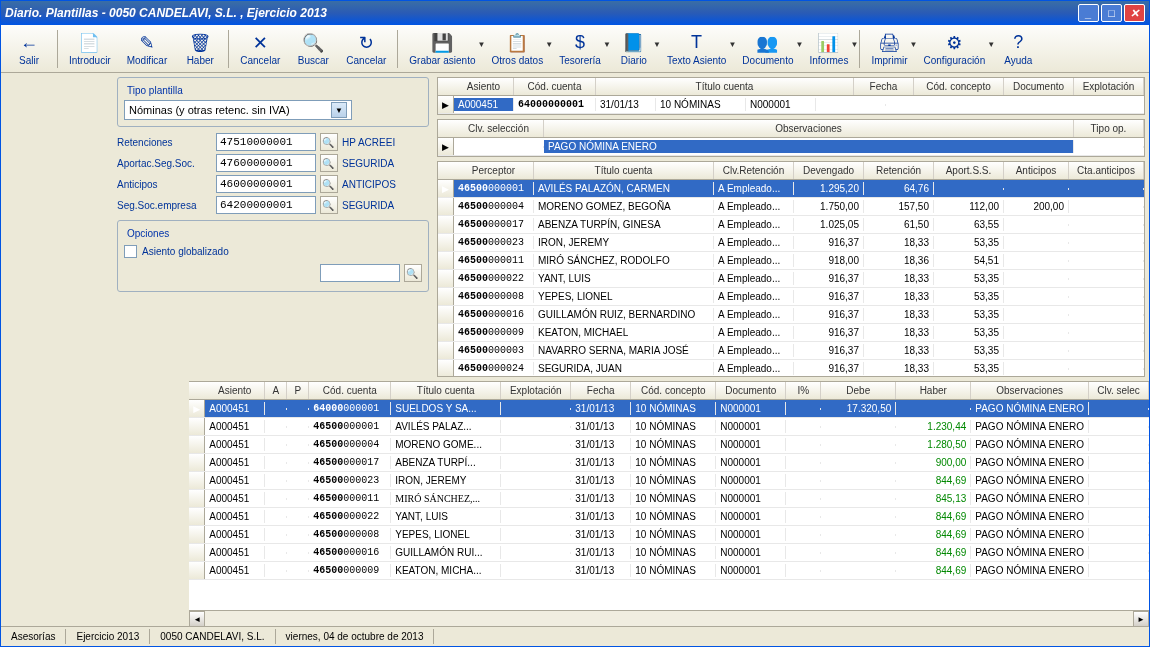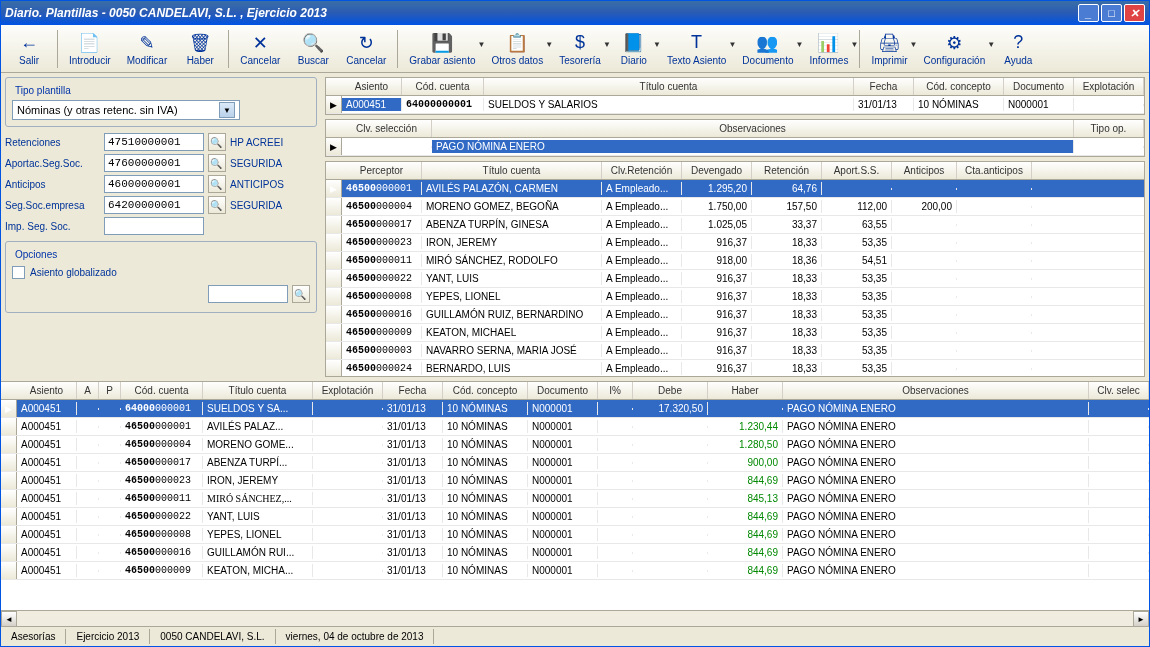--- a/index.html
+++ b/index.html
@@ -9,21 +9,21 @@
 .titlebar-text { flex: 1; }
 .winbtns { display: flex; gap: 2px; }
 .winbtn { width: 21px; height: 18px; background: #4a7cd4; border: 1px solid #fff; border-radius: 2px; display: flex; align-items: center; justify-content: center; color: #fff; font-weight: bold; font-size: 11px; cursor: pointer; }
 .winbtn.close { background: #e04343; }
 .toolbar { height: 48px; background: linear-gradient(to bottom, #fdfdfb, #ece9d8); border-bottom: 1px solid #aca899; display: flex; align-items: center; padding: 2px 4px; gap: 2px; }
 .tbtn { display: flex; flex-direction: column; align-items: center; justify-content: center; min-width: 48px; height: 44px; padding: 2px 6px; cursor: pointer; color: #003399; border: 1px solid transparent; position: relative; }
 .tbtn .ico { width: 22px; height: 22px; display: flex; align-items: center; justify-content: center; font-size: 18px; }
 .tbtn .lbl { font-size: 10px; margin-top: 1px; white-space: nowrap; }
 .tbtn .dd { position: absolute; right: -4px; top: 12px; font-size: 8px; color: #333; }
 .tsep { width: 1px; height: 38px; background: #aca899; margin: 0 2px; }
-.content { flex: 1; display: flex; flex-direction: column; overflow: hidden; }
+.content { flex: 1; display: flex; flex-direction: column; overflow: hidden; align-items: flex-end; }
 .upper { display: flex; height: 308px; }
 .left-panel { width: 320px; padding: 4px; }
 .fieldset { border: 1px solid #a0b0c0; border-radius: 3px; padding: 6px; margin-bottom: 4px; }
 .fieldset-title { color: #0033aa; font-size: 10px; margin-top: -11px; background: #ece9d8; display: inline-block; padding: 0 3px; }
 .combo { width: 228px; height: 20px; border: 1px solid #7f9db9; background: #fff; display: flex; align-items: center; padding: 0 4px; margin-top: 4px; justify-content: space-between; }
 .combo .arrow { width: 16px; height: 16px; background: linear-gradient(#dbeaf9,#b9d1ea); border: 1px solid #7f9db9; display: flex; align-items: center; justify-content: center; font-size: 8px; }
 .form-row { display: flex; align-items: center; margin: 3px 0; gap: 4px; }
 .form-label { width: 95px; color: #003399; font-size: 10px; }
 .form-input { width: 100px; height: 18px; border: 1px solid #7f9db9; background: #fff; padding: 0 3px; font-family: 'Courier New', monospace; font-size: 11px; }
 .mag-btn { width: 18px; height: 18px; border: 1px solid #aca899; background: linear-gradient(#fff,#ece9d8); display: flex; align-items: center; justify-content: center; font-size: 10px; cursor: pointer; }
@@ -187,24 +187,20 @@
             <span class="form-desc">ANTICIPOS</span>
           </div>
           <div class="form-row">
             <span class="form-label">Seg.Soc.empresa</span>
             <input class="form-input" value="64200000001" style="">
             <div class="mag-btn">
                 <span>🔍</span>
               </div>
             <span class="form-desc">SEGURIDA</span>
           </div>
-          <div class="form-row">
-            <span class="form-label">Imp. Seg. Soc.</span>
-            <input class="form-input" value="" style="">
-          </div>
         </div>
 
         <div class="fieldset" style="margin-top:6px;">
           <div class="fieldset-title">Opciones</div>
           <div class="chk">
             <div class="chkbox"></div>
             <span>Asiento globalizado</span>
           </div>
           <div class="form-row" style="margin-top:6px; justify-content:flex-end;">
             <input class="form-input" style="width: 80px;">
@@ -225,21 +221,20 @@
             <div class="gh" style="flex:1;">Título cuenta</div>
             <div class="gh" style="width:60px;">Fecha</div>
             <div class="gh" style="width:90px;">Cód. concepto</div>
             <div class="gh" style="width:70px;">Documento</div>
             <div class="gh" style="width:70px;">Explotación</div>
           </div>
           <div class="grid-row">
             <div class="rowmark">▶</div>
             <div class="gc" style="width:60px;background:#316ac5;color:#fff;">A000451</div>
             <div class="gc cuenta-bold" style="width:82px;"><span class="b">64000000001</span></div>
-            <div class="gc" style="flex:1;">SUELDOS Y SALARIOS</div>
             <div class="gc" style="width:60px;">31/01/13</div>
             <div class="gc" style="width:90px;">10 NÓMINAS</div>
             <div class="gc" style="width:70px;">N000001</div>
             <div class="gc" style="width:70px;"></div>
           </div>
         </div>
 
         <div class="grid">
           <div class="grid-header">
             <div class="rowmark"></div>
@@ -289,21 +284,21 @@
     <div class="gc num" style="width:70px;">112,00</div>
     <div class="gc num" style="width:65px;">200,00</div>
     <div class="gc" style="width:75px;"></div>
               </div>
               <div class="grid-row">
     <div class="rowmark"></div>
     <div class="gc cuenta-bold" style="width:80px;"><span class="b">46500</span>000017</div>
     <div class="gc" style="width:180px;">ABENZA TURPÍN, GINESA</div>
     <div class="gc" style="width:80px;">A Empleado...</div>
     <div class="gc num" style="width:70px;">1.025,05</div>
-    <div class="gc num" style="width:70px;">33,37</div>
+    <div class="gc num" style="width:70px;">61,50</div>
     <div class="gc num" style="width:70px;">63,55</div>
     <div class="gc num" style="width:65px;"></div>
     <div class="gc" style="width:75px;"></div>
               </div>
               <div class="grid-row">
     <div class="rowmark"></div>
     <div class="gc cuenta-bold" style="width:80px;"><span class="b">46500</span>000023</div>
     <div class="gc" style="width:180px;">IRON, JEREMY</div>
     <div class="gc" style="width:80px;">A Empleado...</div>
     <div class="gc num" style="width:70px;">916,37</div>
@@ -374,21 +369,21 @@
     <div class="gc" style="width:80px;">A Empleado...</div>
     <div class="gc num" style="width:70px;">916,37</div>
     <div class="gc num" style="width:70px;">18,33</div>
     <div class="gc num" style="width:70px;">53,35</div>
     <div class="gc num" style="width:65px;"></div>
     <div class="gc" style="width:75px;"></div>
               </div>
               <div class="grid-row">
     <div class="rowmark"></div>
     <div class="gc cuenta-bold" style="width:80px;"><span class="b">46500</span>000024</div>
-    <div class="gc" style="width:180px;">BERNARDO, LUIS</div>
+    <div class="gc" style="width:180px;">SEGURIDA, JUAN</div>
     <div class="gc" style="width:80px;">A Empleado...</div>
     <div class="gc num" style="width:70px;">916,37</div>
     <div class="gc num" style="width:70px;">18,33</div>
     <div class="gc num" style="width:70px;">53,35</div>
     <div class="gc num" style="width:65px;"></div>
     <div class="gc" style="width:75px;"></div>
               </div>
             </div>
         </div>
       </div>

